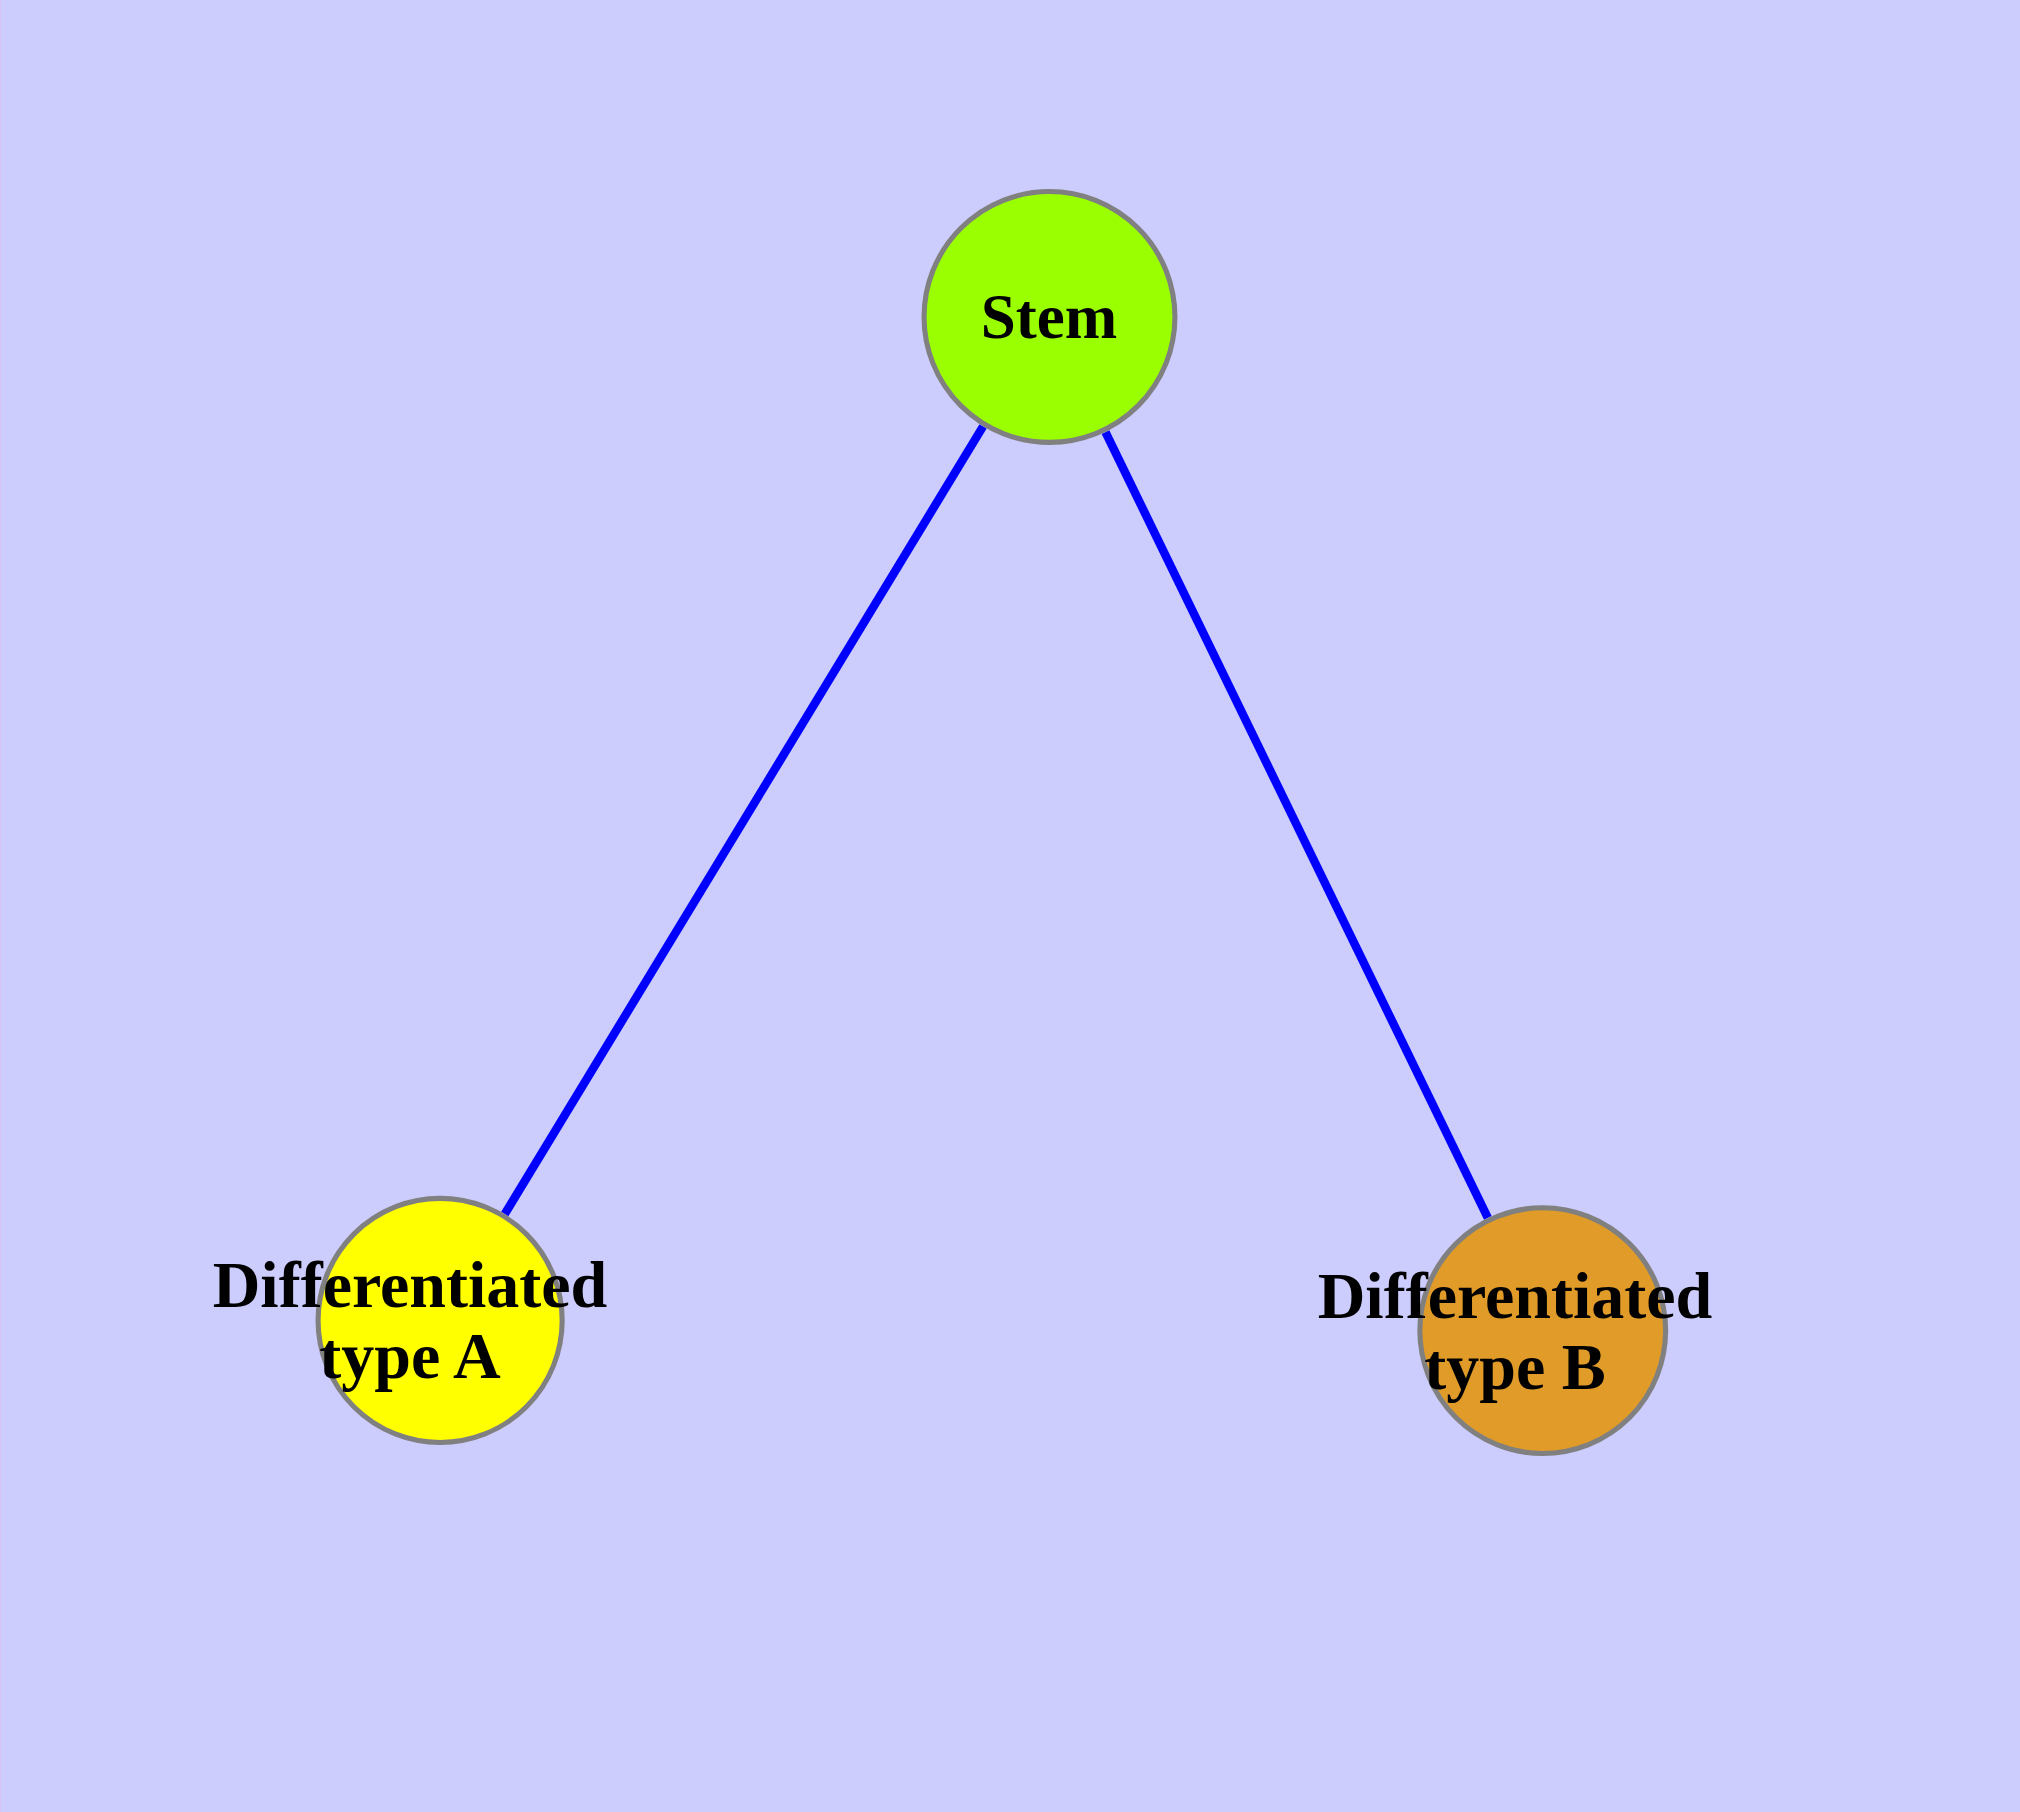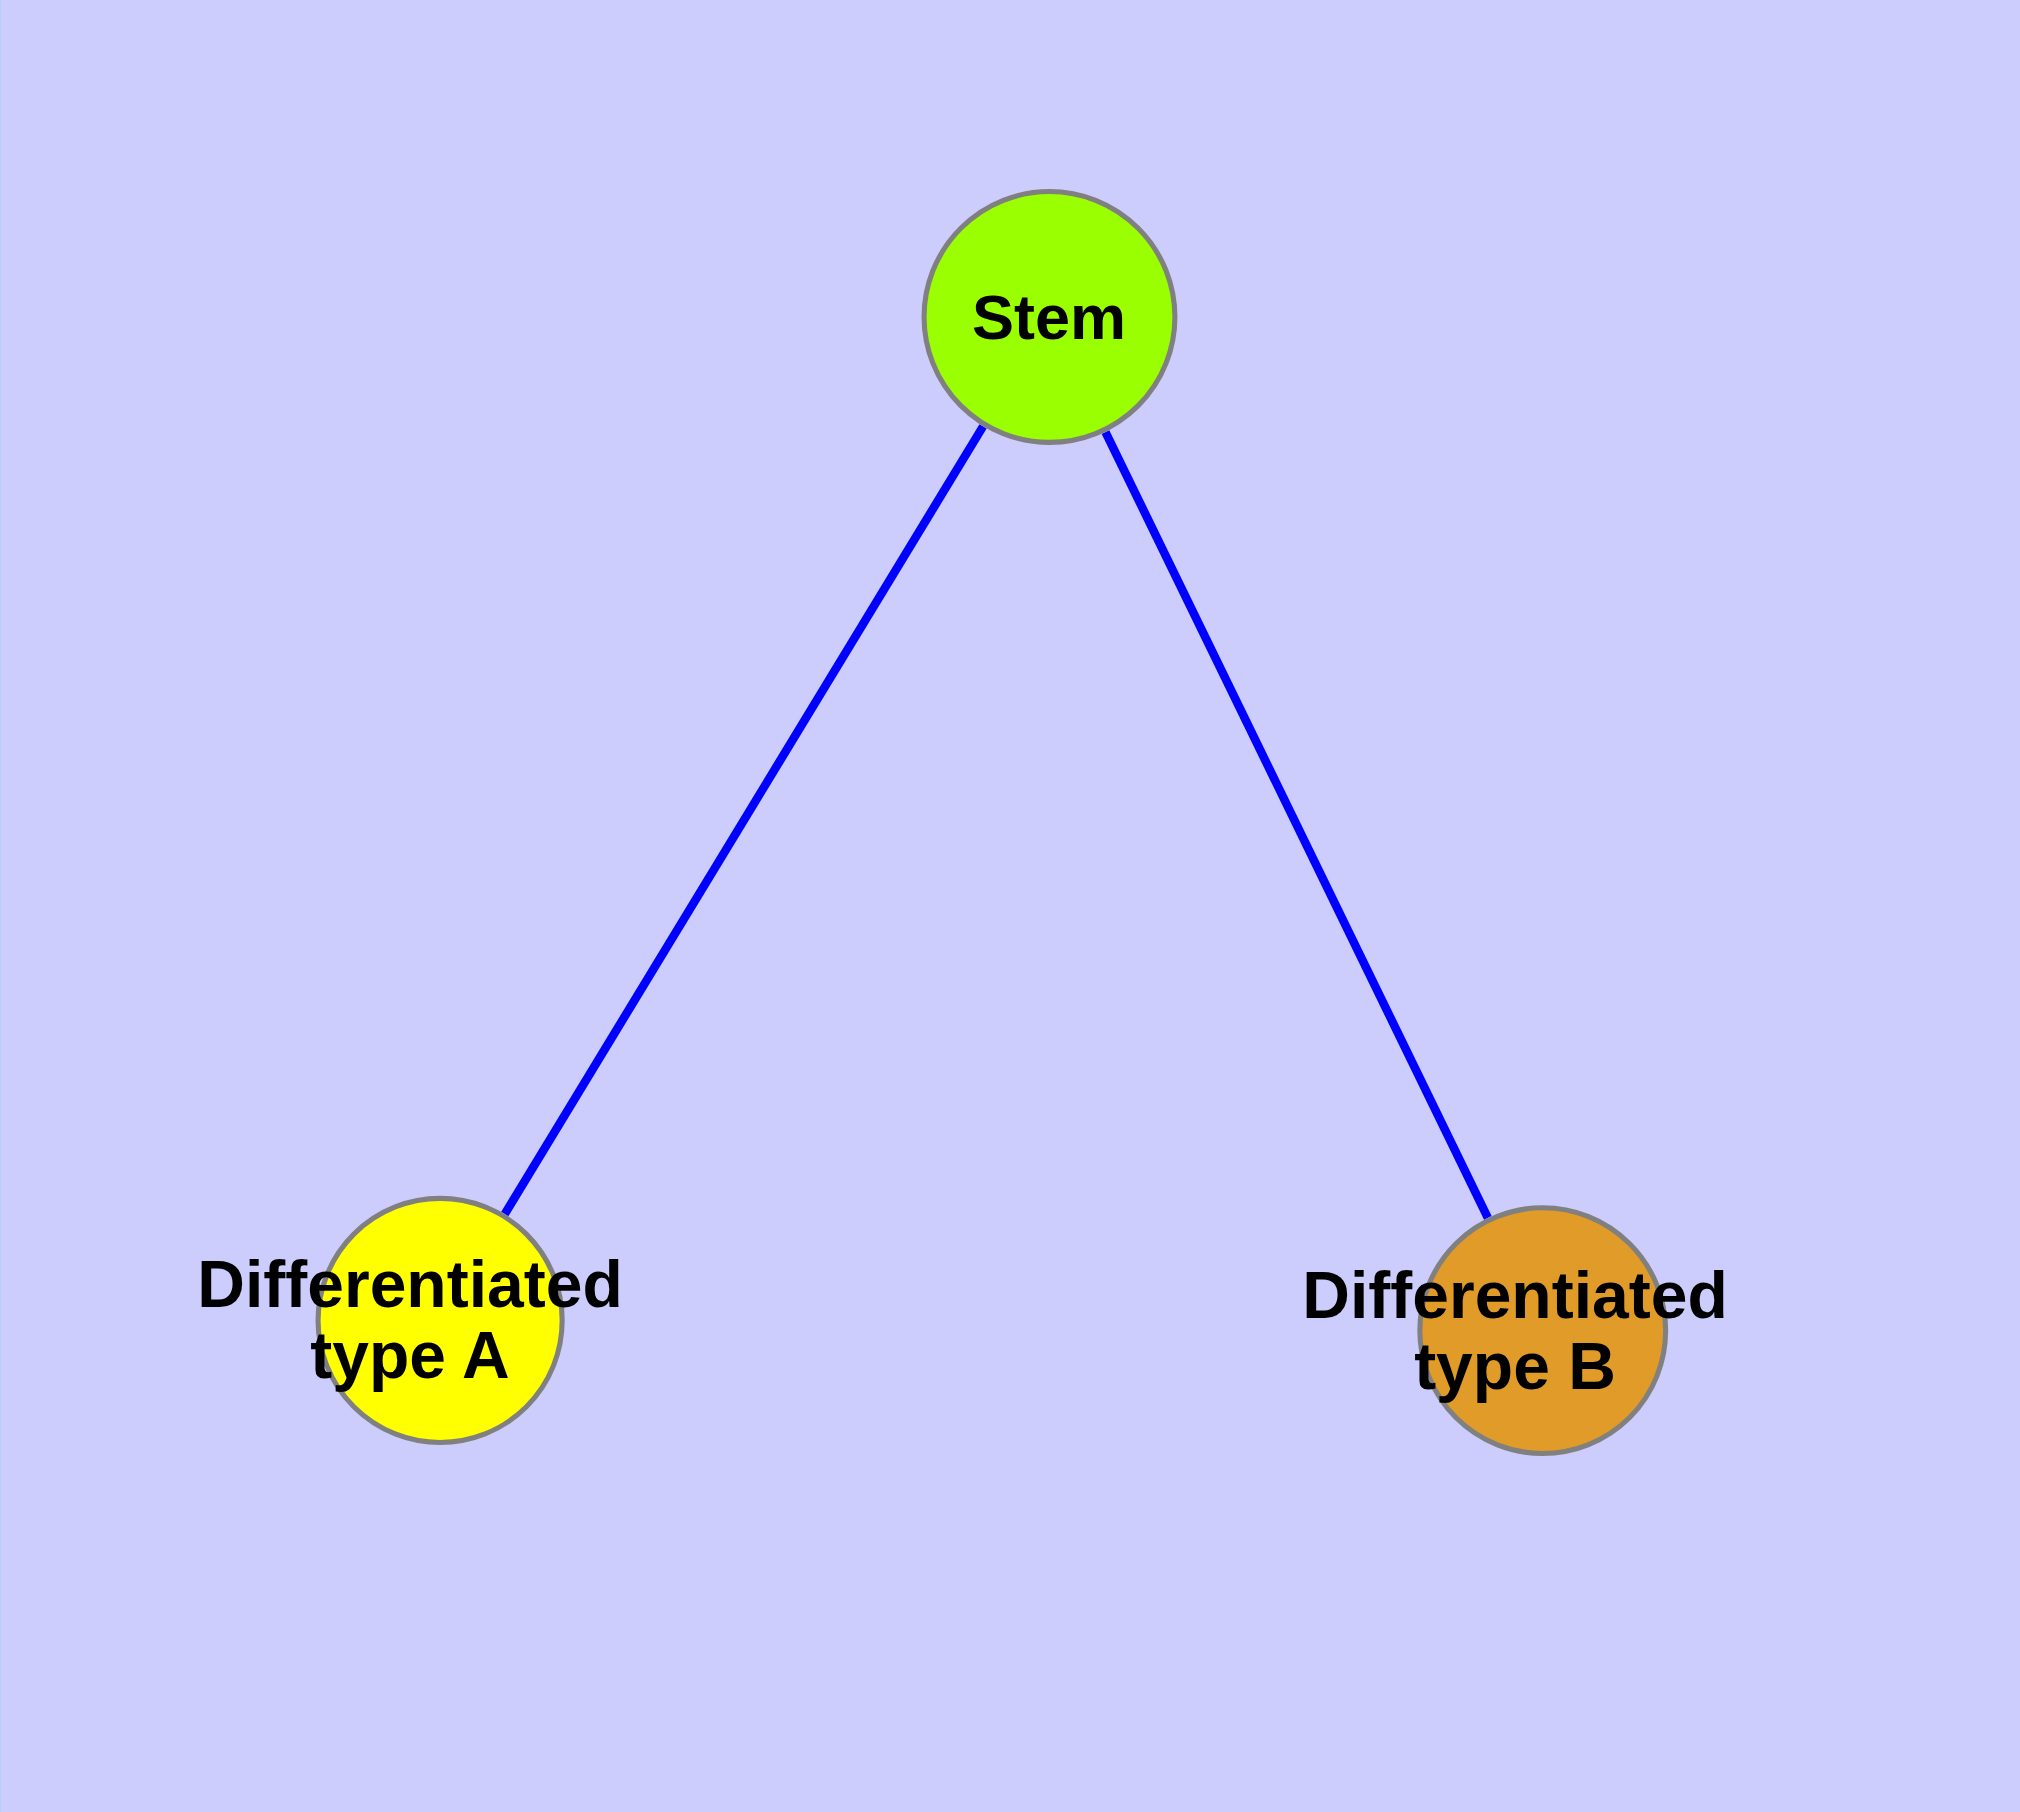--- a/index.html
+++ b/index.html
@@ -49,21 +49,21 @@
   #label-diff-b {
     font-size: 66px;
     left: 1515px;
     top: 1331px;
     transform: translate(-50%, -50%);
   }
 </style>
 </head>
 <body style="background: rgb(204, 204, 253);">
 
-<div id="stage" style="width: 1931px; height: 1812px; background: #5eead4;">
+<div id="stage" style="width: 1931px; height: 1812px; background: #f9a8d4; font-family: Liberation Serif, serif;">
 
   <svg id="graph-svg" viewBox="0 0 2384 2138" xmlns="http://www.w3.org/2000/svg">
 
     <rect id="bg-rect" x="0" y="0" width="2384" height="2138" fill="#ccccfd"></rect>
 
     <g id="edges-group">
       <line id="edge-stem-diff-a" stroke="#0000ff" stroke-width="10" stroke-linecap="butt" x1="1159.6229237054574" y1="503.06600602606187" x2="595.3008623529654" y2="1432.3529610209862"></line>
       <line id="edge-stem-diff-b" stroke="#0000ff" stroke-width="10" stroke-linecap="butt" x1="1304.0722096239258" y1="509.77725551583376" x2="1755.2404832825098" y2="1436.9203058520304"></line>
     </g>
 

